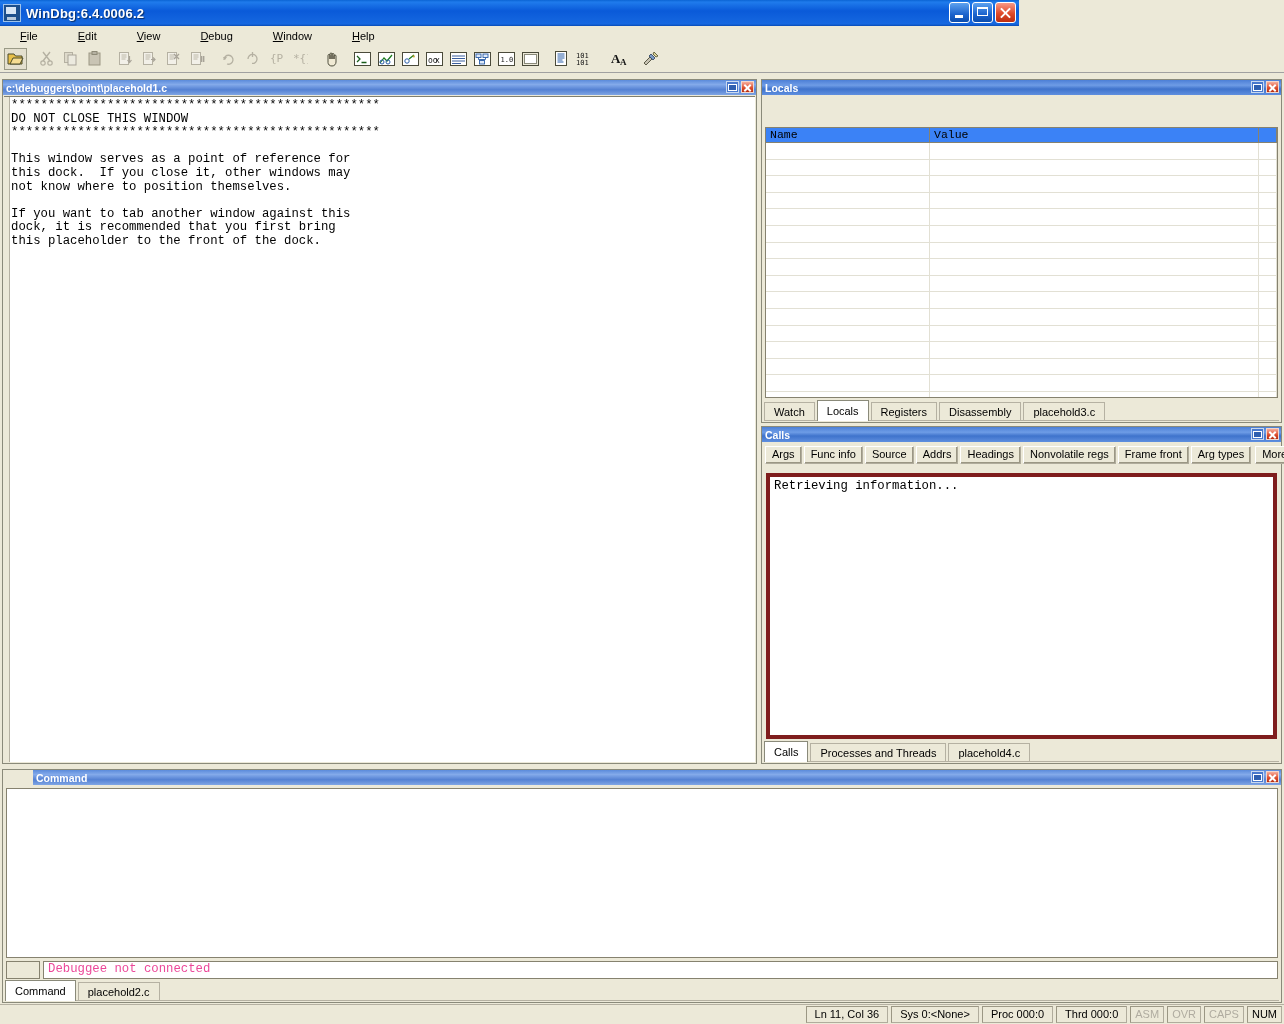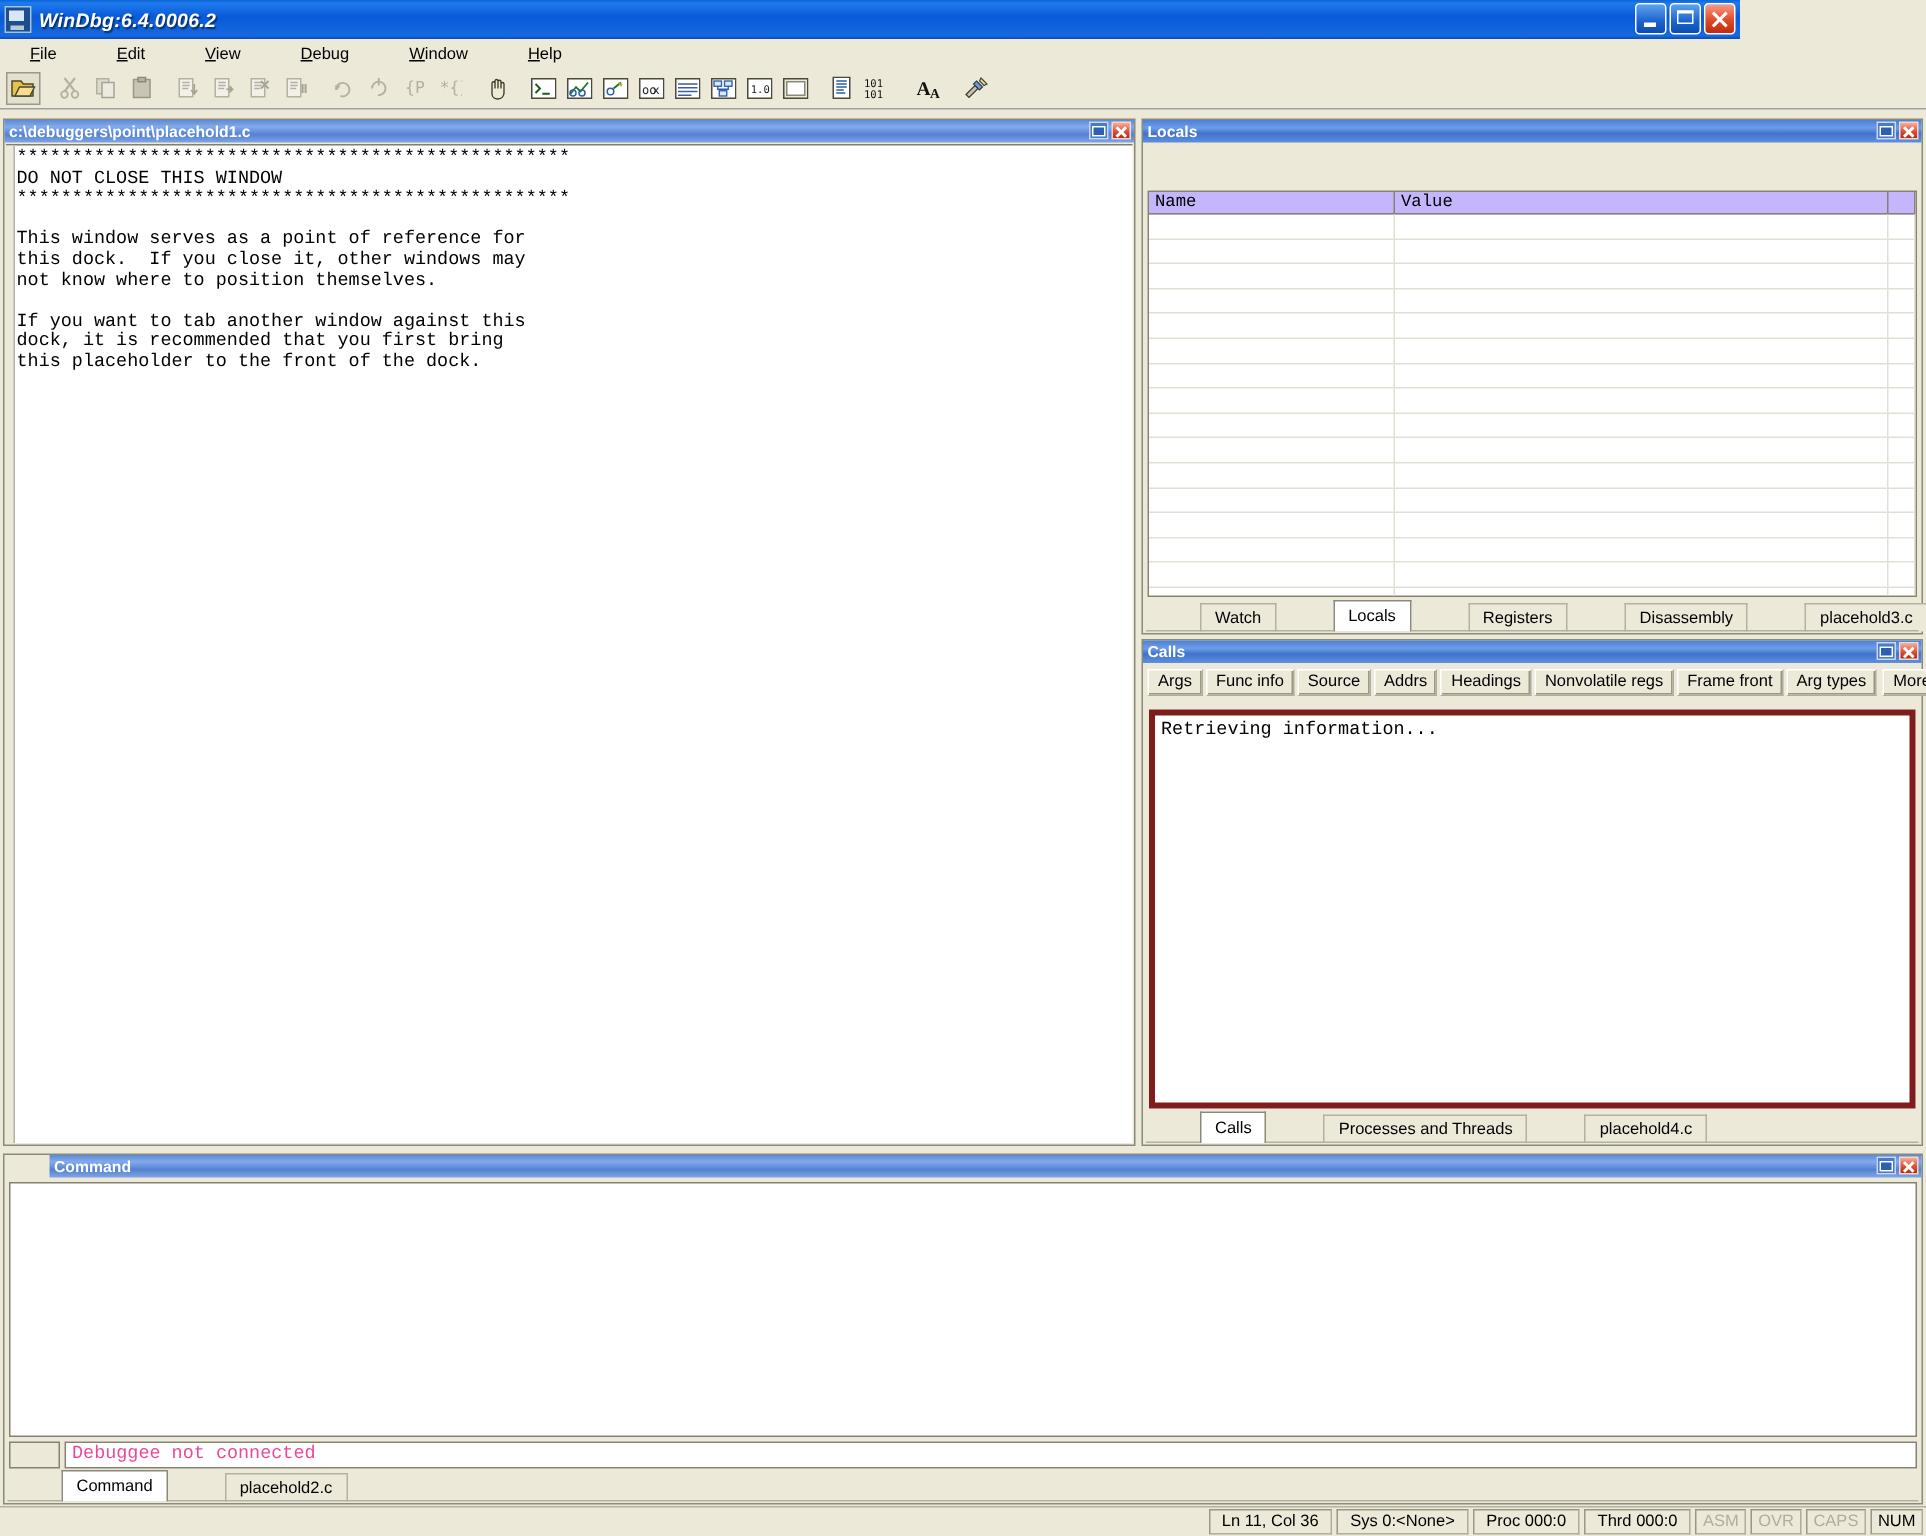--- a/index.html
+++ b/index.html
@@ -12,25 +12,24 @@
     -webkit-font-smoothing: none;
   }
   #app {
     position: relative;
     width: 1284px; height: 1024px;
     background: #ece9d8;
   }
 
   
   .titlebar {
-    position: absolute; left: 0; top: 0; width: 1160px; height: 26px;
+    position: absolute; left: 0; top: 0; width: 1019px; height: 26px;
     background: linear-gradient(to bottom, #0b64d4 0%, #1f7bec 8%, #0a5ad9 42%, #1668e0 92%, #084bb5 100%);
     display: flex; align-items: center;
     box-sizing: border-box;
-    font-style: italic;
   }
   .title-icon {
     width: 16px; height: 16px; margin-left: 3px; margin-right: 5px;
     background: #1c4f8c;
     border: 1px solid #9fc3ea;
     position: relative; flex: none;
   }
   .title-icon:before {
     content: ""; position: absolute; left: 2px; top: 2px;
     width: 10px; height: 7px; background: #d8e6f5;
@@ -180,21 +179,21 @@
   
   #localswin { left: 761px; top: 79px; width: 521px; height: 344px; }
   .grid-wrap {
     position: absolute; left: 3px; top: 47px; right: 3px; bottom: 24px;
     background: #fff;
     border: 1px solid #86826f;
     box-sizing: border-box; overflow: hidden;
   }
   .grid-head {
     display: flex; height: 15px;
-    background: #c4b5fd;
+    background: #3b82f6;
     border-bottom: 1px solid #86826f;
     box-sizing: border-box;
   }
   .grid-head .gh {
     font-family: "Liberation Mono", monospace;
     font-size: 11.5px; color: #000;
     padding-left: 4px; line-height: 14px;
     border-right: 1px solid #86826f;
     box-sizing: border-box;
   }
@@ -213,21 +212,20 @@
   .tab {
     font-size: 11px; color: #000;
     padding: 3px 9px 3px 9px;
     border: 1px solid #b5b1a2;
     border-bottom: none;
     background: #ece9d8;
     margin-right: 2px;
     box-sizing: border-box;
     line-height: 12px;
     white-space: nowrap;
-    margin-left: 36px;
   }
   .tab.active {
     background: #ffffff;
     border: 1px solid #8a8a7a;
     border-bottom: none;
     padding-top: 4px; padding-bottom: 4px;
     position: relative; top: 0px;
     font-weight: normal;
   }
   .tabstrip-line {

